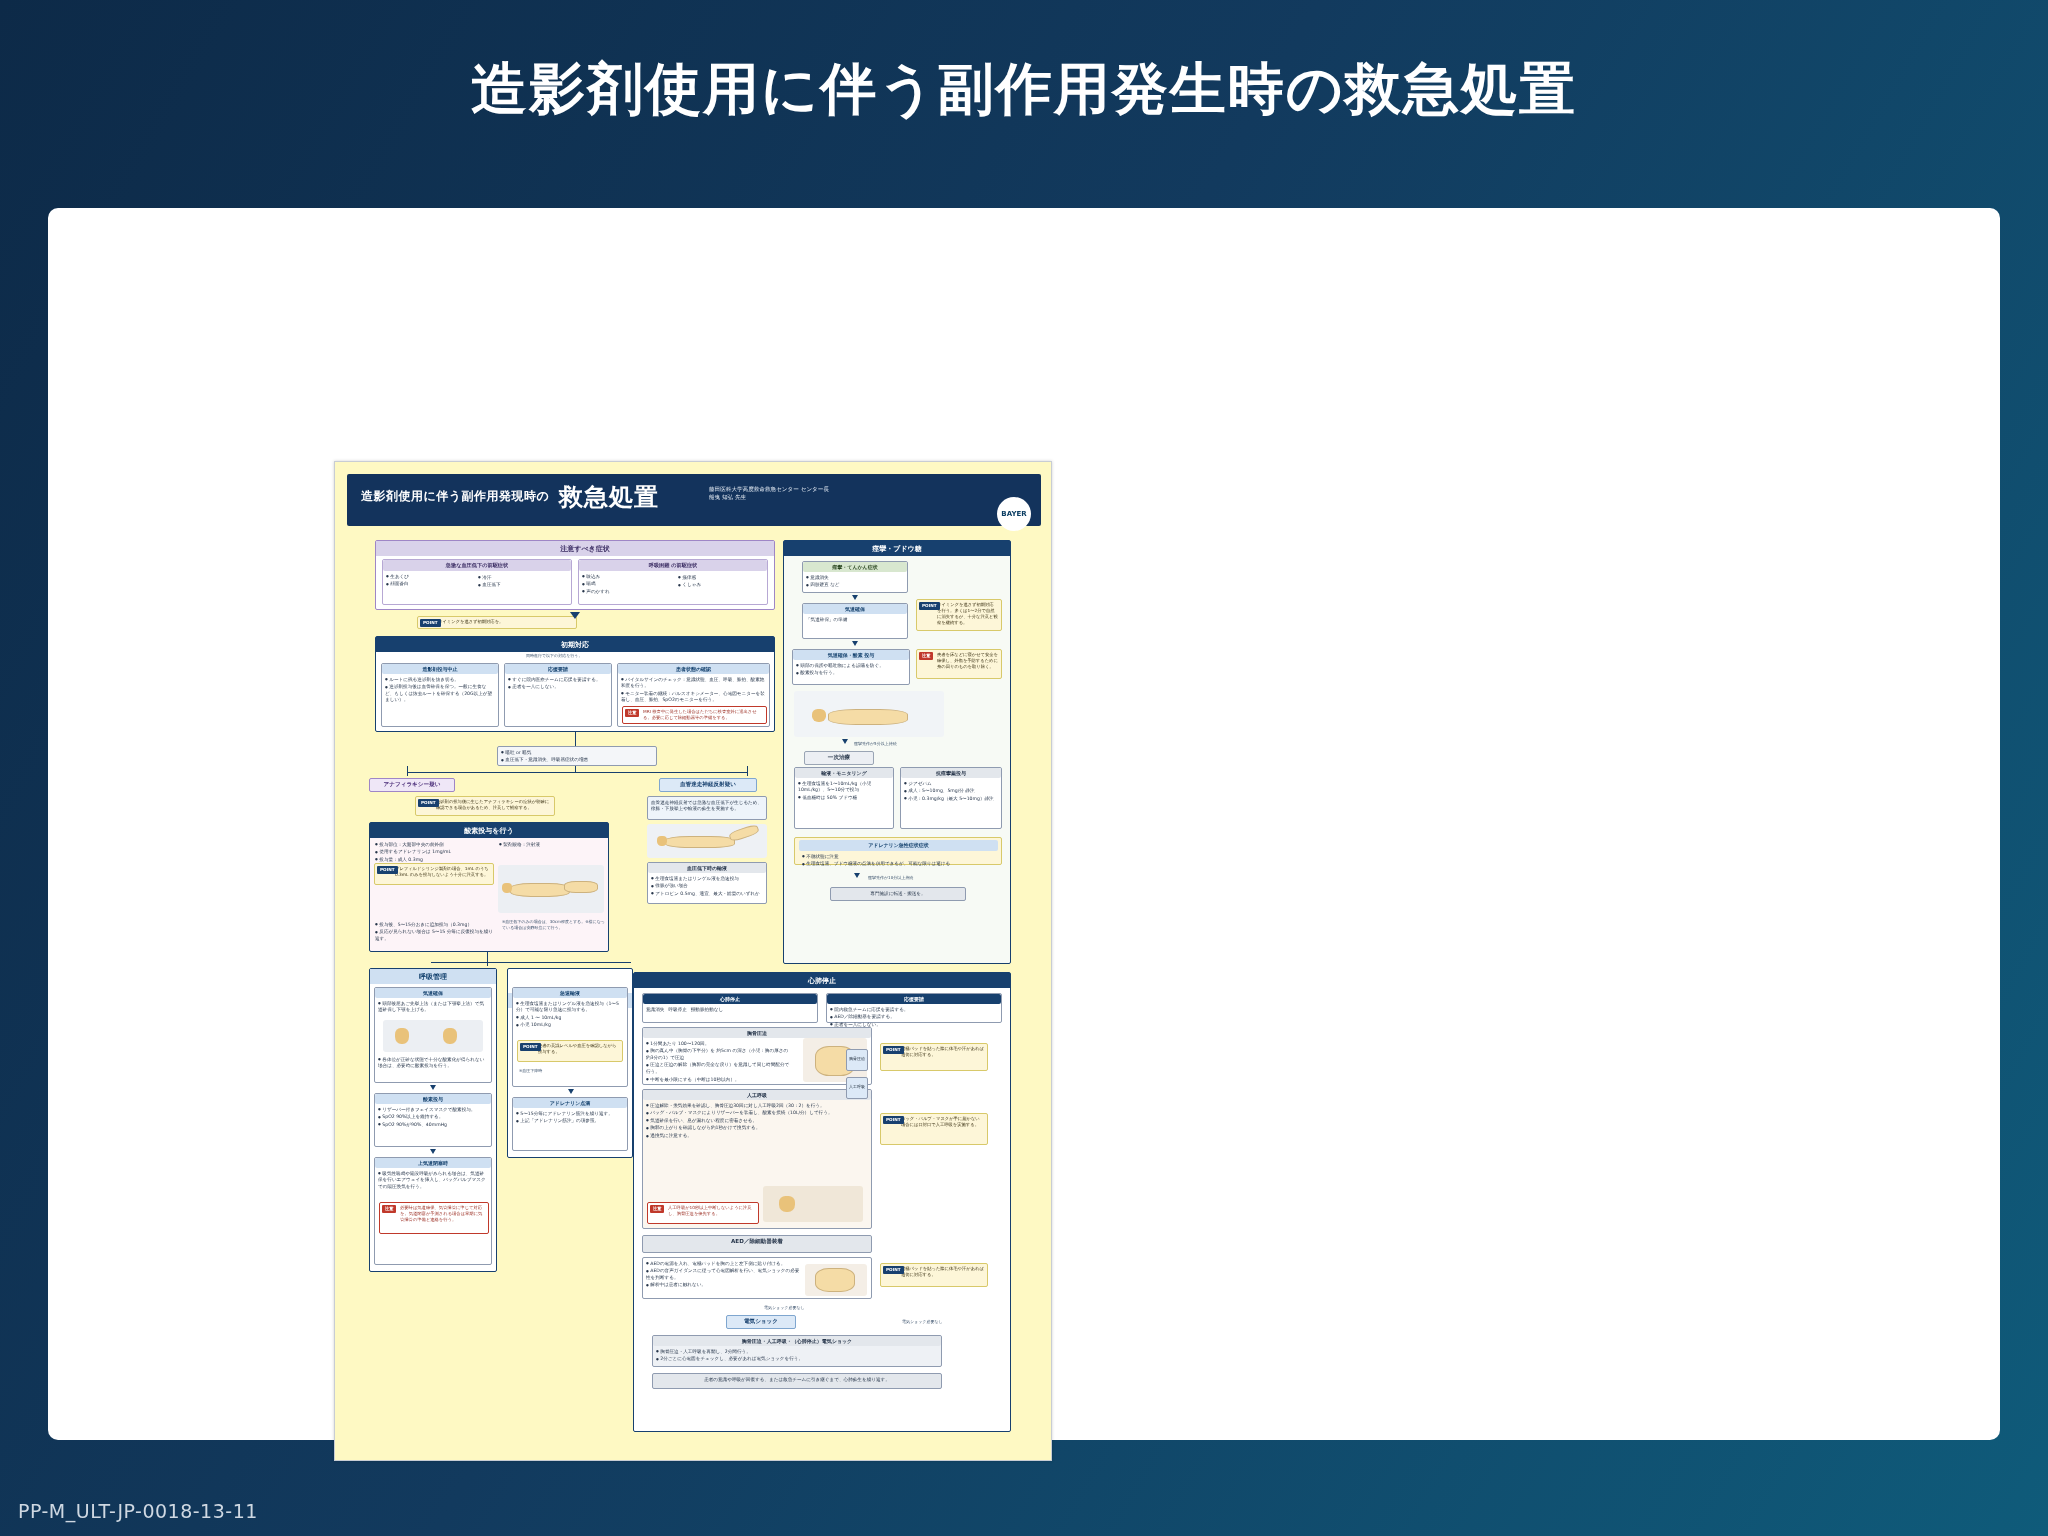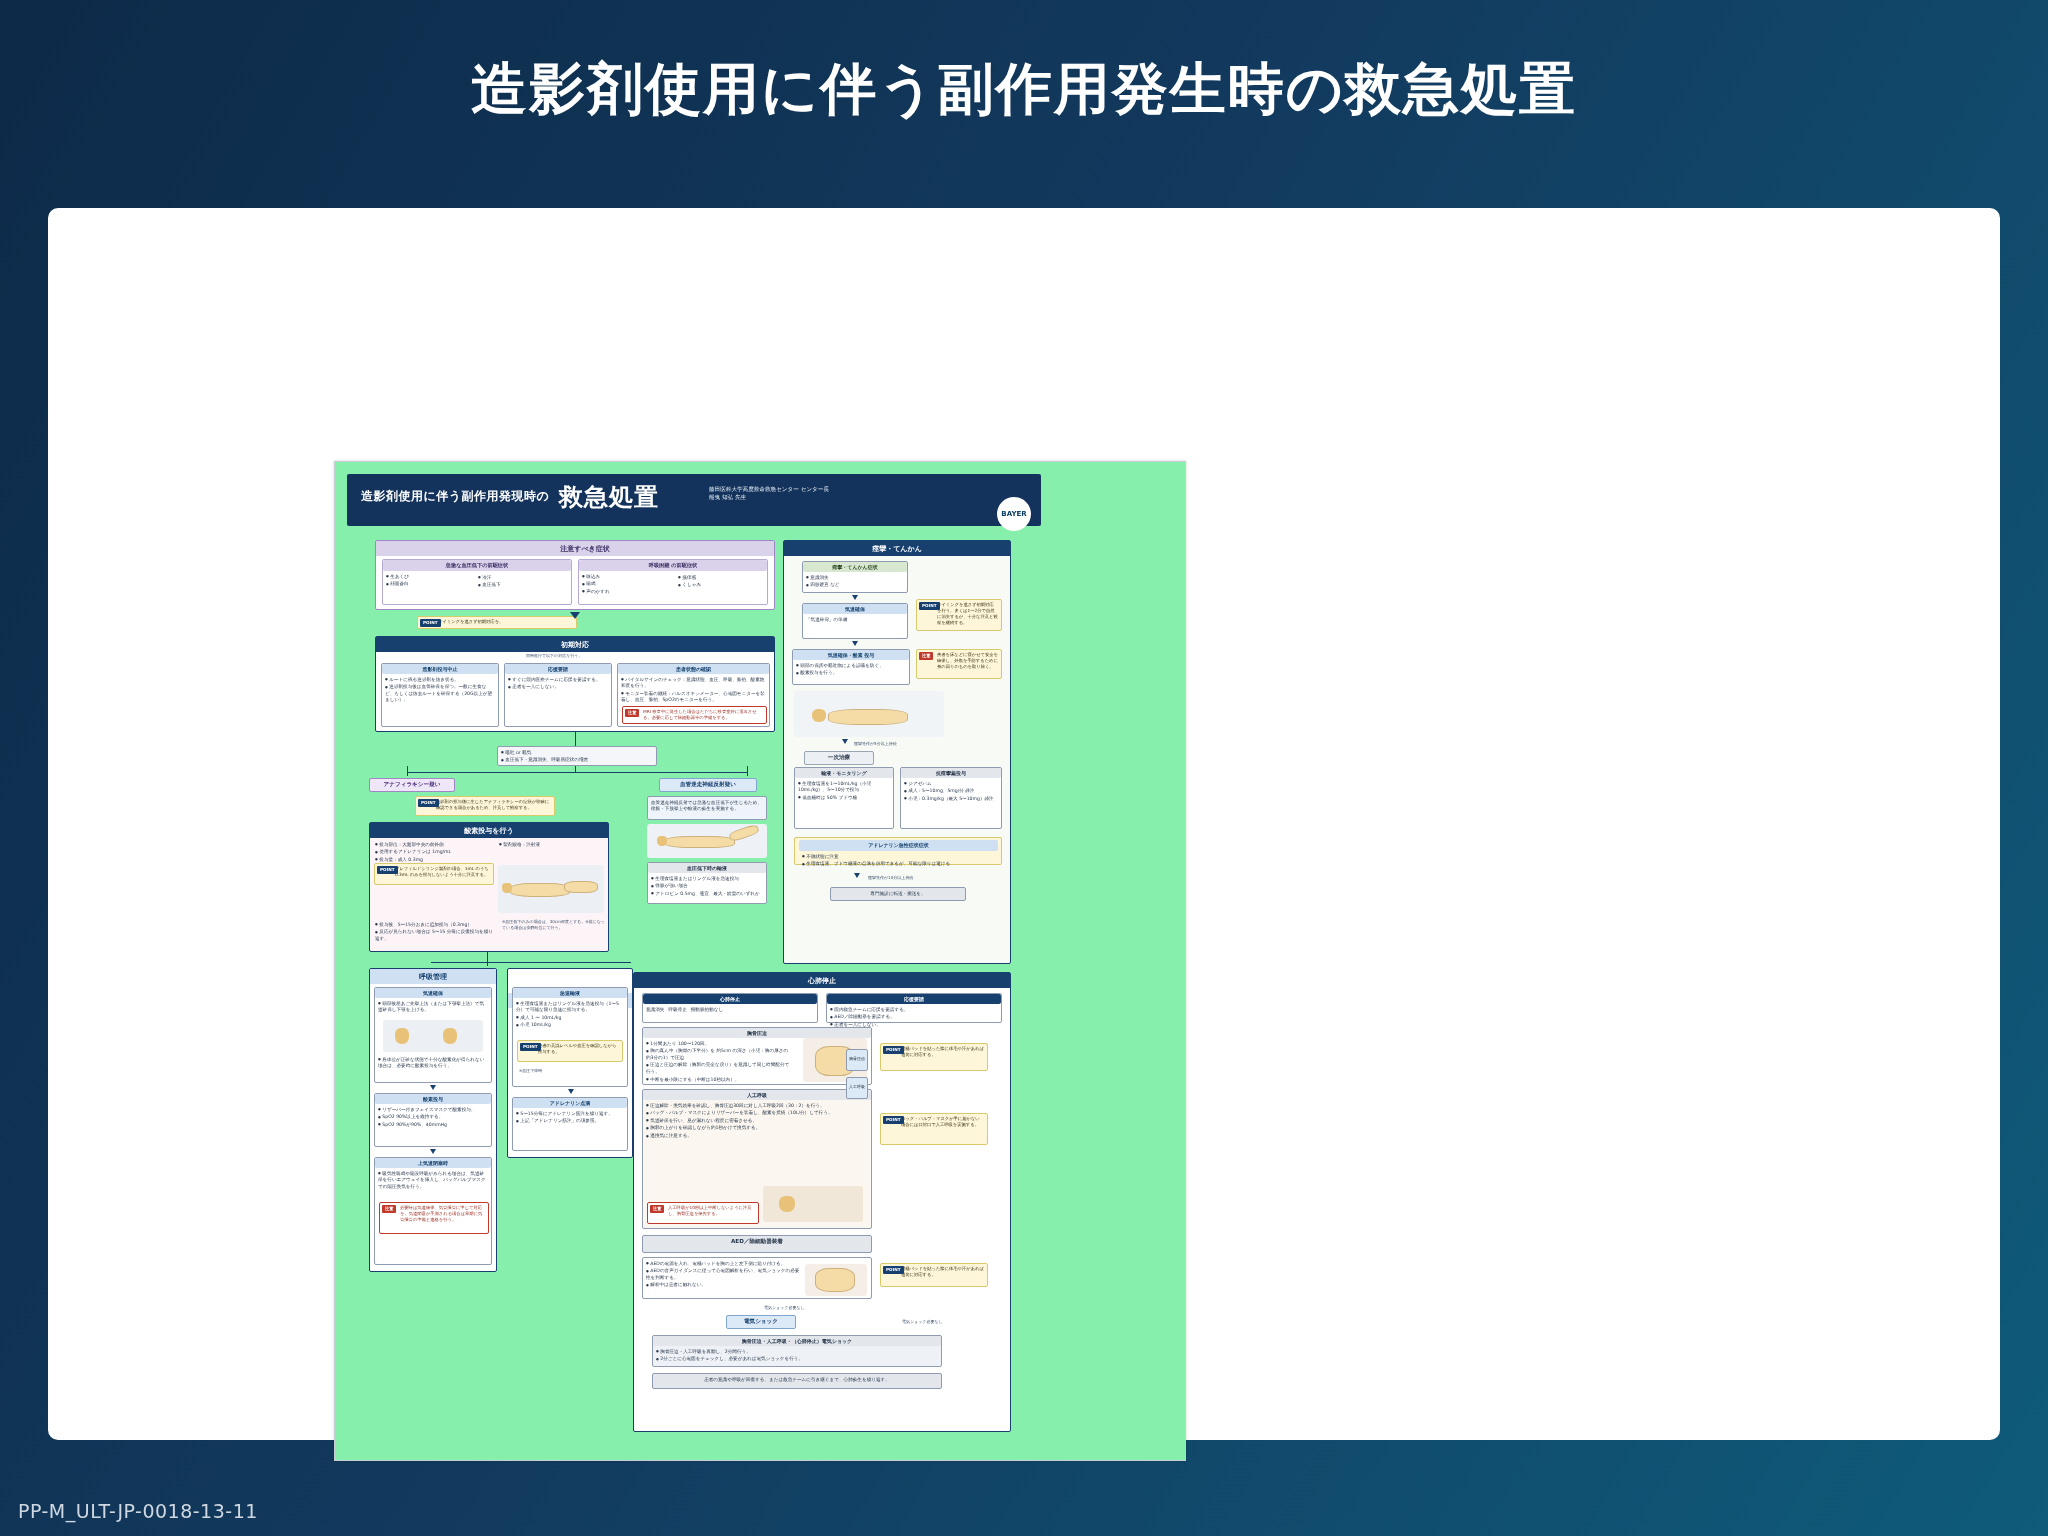--- a/index.html
+++ b/index.html
@@ -59,22 +59,22 @@
     text-align: center;
   }
   .supervisor .line.l1 { text-align: left; padding-left: 10px; }
   .supervisor .line.l2 { text-align: left; padding-left: 104px; }
   .supervisor .line.l3 { text-align: left; padding-left: 92px; }
 
   
   .poster {
     position: absolute;
     left: 286px; top: 253px;
-    width: 852px; height: 1000px;
-    background: #86efac;
+    width: 718px; height: 1000px;
+    background: #fef9c3;
     border: 1px solid #c8cdd4;
     box-shadow: 0 0 3px rgba(0,0,0,.18);
     overflow: hidden;
     font-size: 5px;
     color: #1d2b3a;
   }
   .poster .inner { position: absolute; left: 12px; top: 12px; width: 694px; height: 976px; }
 
   
   .p-head {
@@ -438,21 +438,21 @@
           <div class="body-txt">
             <ul>
               <li>5〜15分毎にアドレナリン筋注を繰り返す。</li>
               <li>上記「アドレナリン筋注」の項参照。</li>
             </ul>
           </div>
         </div>
       </div>
 
       <div class="sec" style="left:436px; top:66px; width:228px; height:424px; background:#f7faf5;">
-        <div class="sec-title">痙攣・てんかん</div>
+        <div class="sec-title">痙攣・ブドウ糖</div>
         <div class="bx" style="left:18px; top:20px; width:106px; height:32px;">
           <div class="hdr green" style="font-size:5px;">痙攣・てんかん症状</div>
           <div class="body-txt">
             <ul>
               <li>意識消失</li>
               <li>四肢硬直 など</li>
             </ul>
           </div>
         </div>
         <div class="arrow-d sm" style="left:68px; top:54px;"></div>

